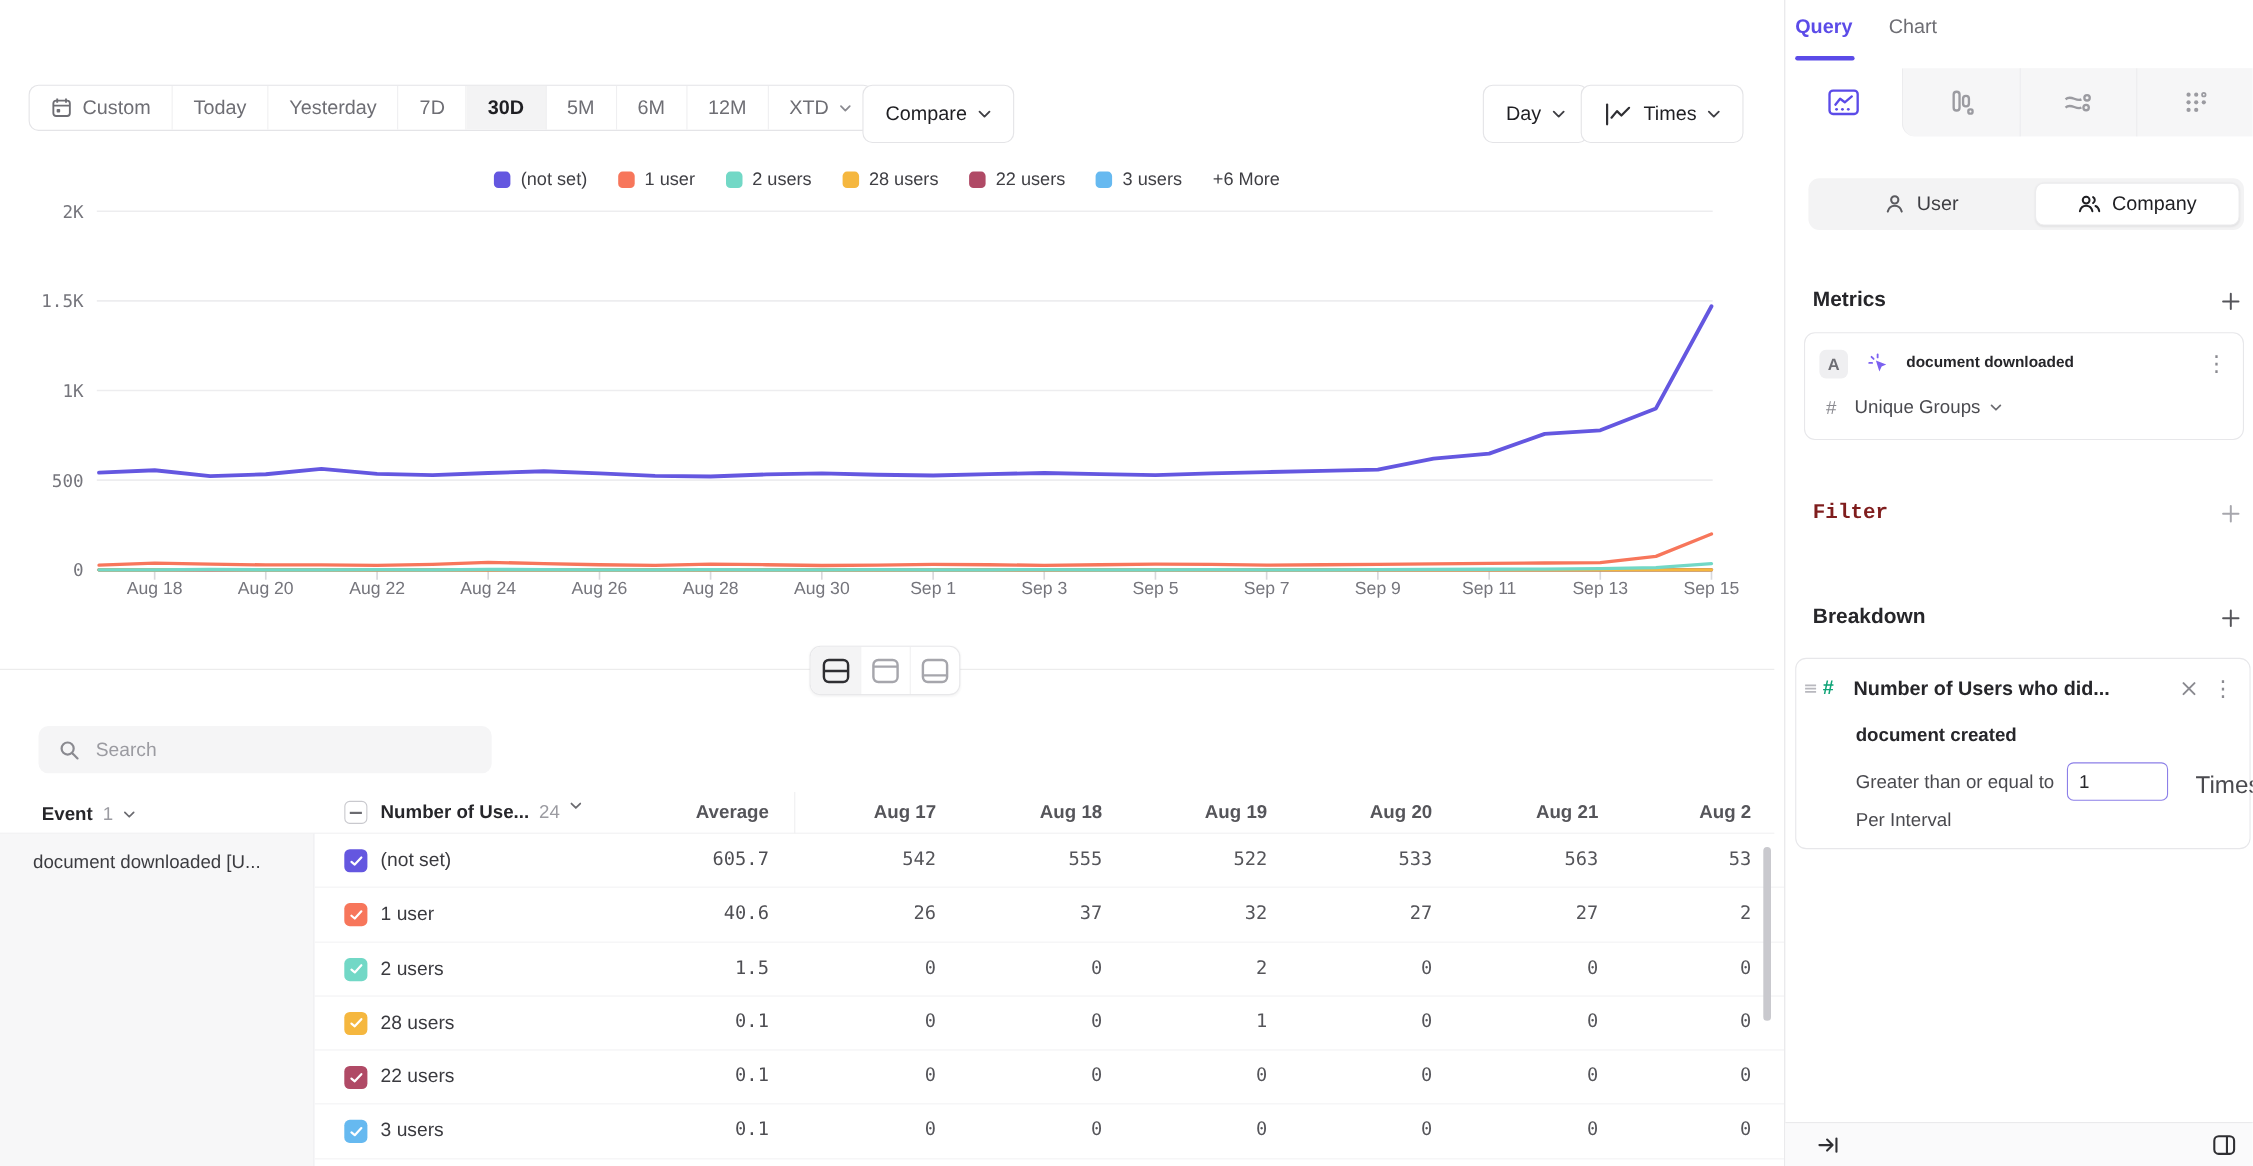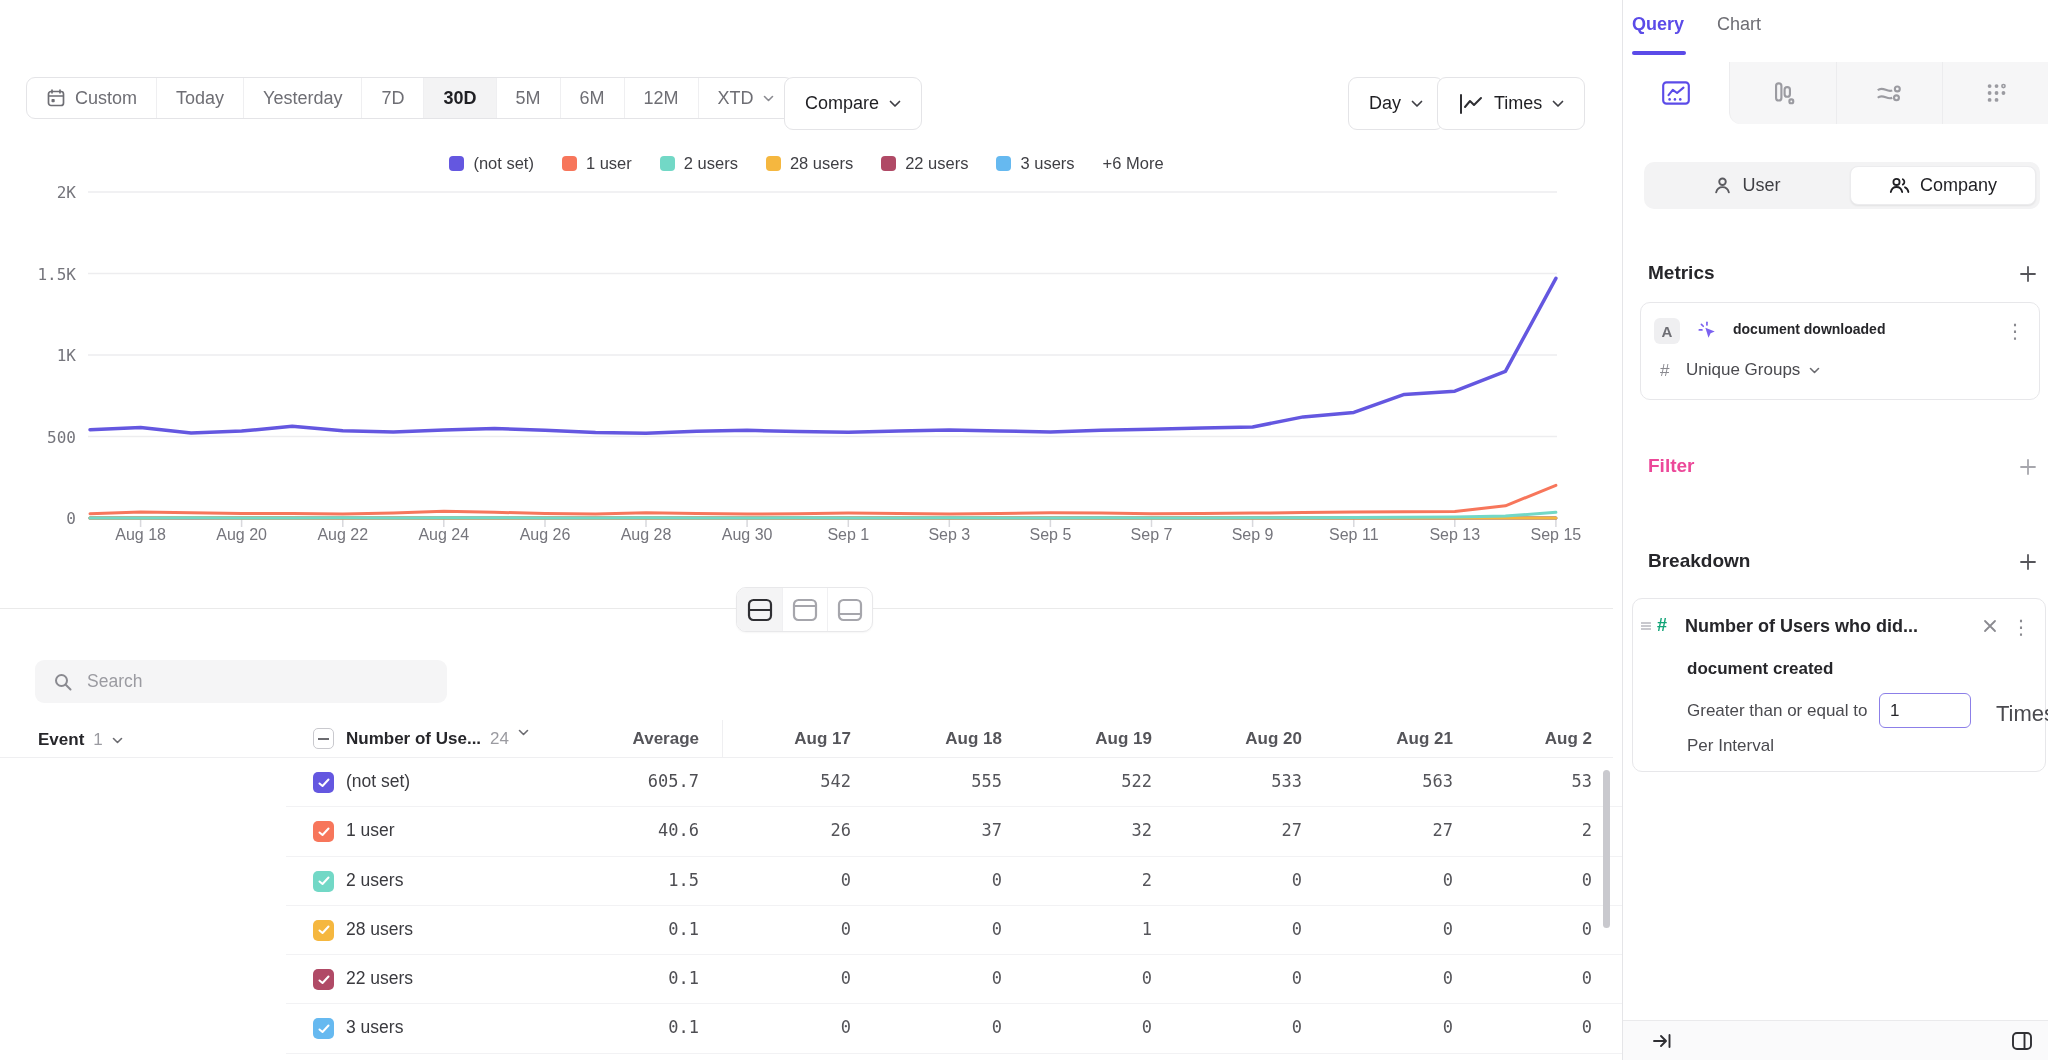--- a/index.html
+++ b/index.html
@@ -62,21 +62,21 @@
   .tab.inactive { color:#6E6E74; }
   #tab-underline { position:absolute; left:9px; top:51px; width:54px; height:3.5px; border-radius:2px; background:#5B4BE8; }
   #charttype-row { position:absolute; left:0; top:62px; width:426px; height:62px; display:flex; }
   #charttype-row .ct { flex:1; display:flex; align-items:center; justify-content:center; }
   #charttype-row .ct.gray { background:#F6F6F7; border-left:1px solid #ECECEE; }
   #charttype-row .ct.first-gray { border-bottom-left-radius:12px; }
   .scope-toggle { position:absolute; left:21px; top:162px; width:396px; height:47px; background:#F3F3F4; border-radius:10px; }
   .scope-user { position:absolute; left:0; top:0; width:206px; height:47px; display:flex; align-items:center; justify-content:center; gap:10px; font-size:18px; color:#3F3F44; }
   .scope-company { position:absolute; left:206px; top:4px; width:186px; height:39px; background:#fff; border:1px solid #ECECEE; border-radius:8px; box-shadow:0 1px 2px rgba(0,0,0,.07); display:flex; align-items:center; justify-content:center; gap:10px; font-size:18px; color:#1F1F23; }
   .side-h { position:absolute; left:25px; font-size:19px; font-weight:bold; color:#26262A; }
-  .side-h.muted { color:#ec4899; }
+  .side-h.muted { color:#7f1d1d;font-family:Liberation Mono, monospace; }
   .plus-btn { position:absolute; left:394px; width:22px; height:22px; display:flex; align-items:center; justify-content:center; }
   .card { position:absolute; border:1px solid #E7E7EA; border-radius:10px; background:#fff; }
   .a-badge { position:absolute; left:13px; top:15px; width:26px; height:26px; background:#EFEFF1; border-radius:6px; display:flex; align-items:center; justify-content:center; font-size:15px; font-weight:bold; color:#6E6E74; }
   .kebab { position:absolute; font-size:20px; color:#8A8A90; line-height:1; }
   .hash-gray { color:#8A8A90; font-size:17px; }
   .hash-green { color:#10A477; font-size:18px; font-weight:bold; }
   .bd-input { position:absolute; left:246px; top:94px; width:92px; height:35px; border:1.5px solid #8C7FE8; border-radius:6px; font-size:17px; color:#26262A; padding-left:10px; outline:none; font-family:"Liberation Sans",sans-serif; }
   #sidebar-bottom { position:absolute; left:0; top:1020px; width:426px; height:40px; background:#FAFAFB; border-top:1px solid #EAEAEC; }
 
   .divline { background:#EAEAEA; }
@@ -278,20 +278,23 @@
             <path d="M1.5 1.5L5.5 5.5L9.5 1.5" fill="none" stroke="#6B6B70" stroke-width="1.6" stroke-linecap="round" stroke-linejoin="round"></path>
           </svg>
       </span>
       <span class="abs th-gray" style="left:280px;top:9px;width:133px;text-align:right;">Average</span>
       <span id="date-headers"><span class="dcol th-gray" style="left: 445px;">Aug 17</span><span class="dcol th-gray" style="left: 596px;">Aug 18</span><span class="dcol th-gray" style="left: 746px;">Aug 19</span><span class="dcol th-gray" style="left: 896px;">Aug 20</span><span class="dcol th-gray" style="left: 1047px;">Aug 21</span><span class="dcol th-gray" style="left: 1186px;">Aug 2</span></span>
     </div>
 
     <div class="abs" style="left:0;top:757px;width:1613px;height:1px;background:#EFEFF1;"></div>
     <div class="abs" style="left:722px;top:720px;width:1px;height:340px;background:#EFEFF1;"></div>
 
+    <div id="event-col">
+      <div id="event-item">document downloaded [U...</div>
+    </div>
 
     <div id="rows-region">
         <div class="trow">
           <span class="cb" style="position:absolute;left:27px;top:14px;background:#6457E0">
             <svg width="12" height="10" viewBox="0 0 12 10">
               <path d="M1.5 5.5L4.5 8L10.5 1.5" fill="none" stroke="#fff" stroke-width="2" stroke-linecap="round" stroke-linejoin="round"></path>
             </svg>
           </span>
           <span class="rlabel">(not set)</span>
           <span class="ravg mono">605.7</span>

